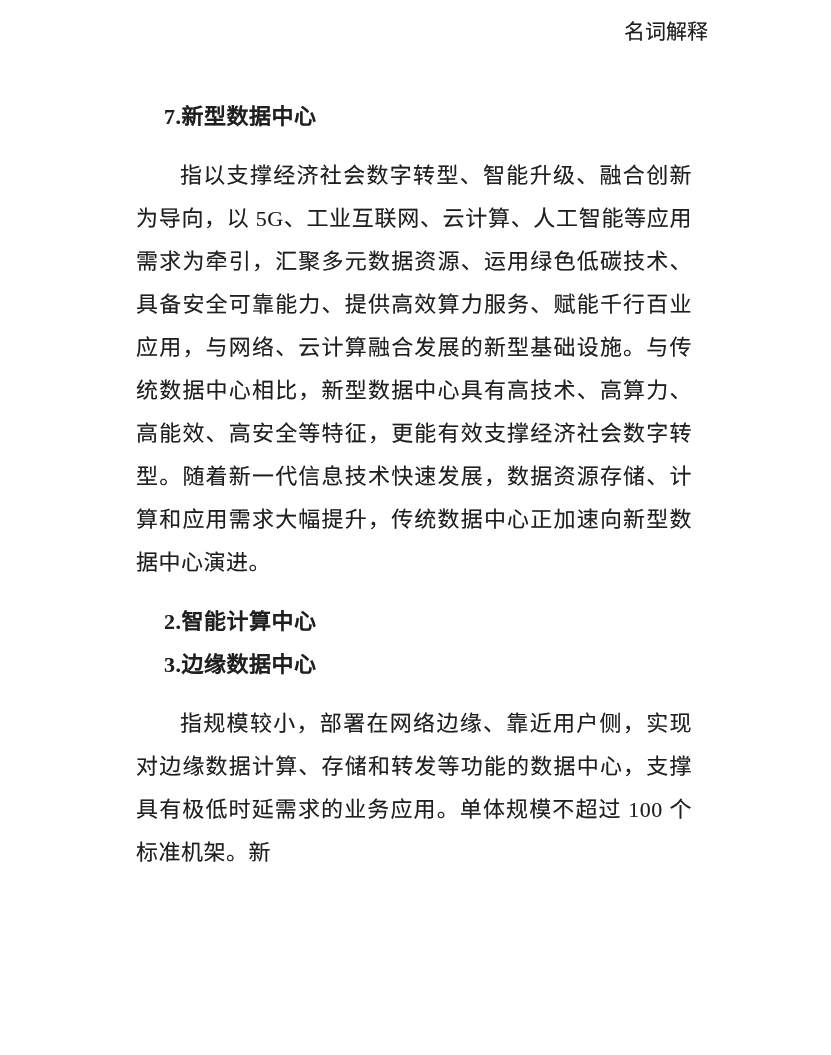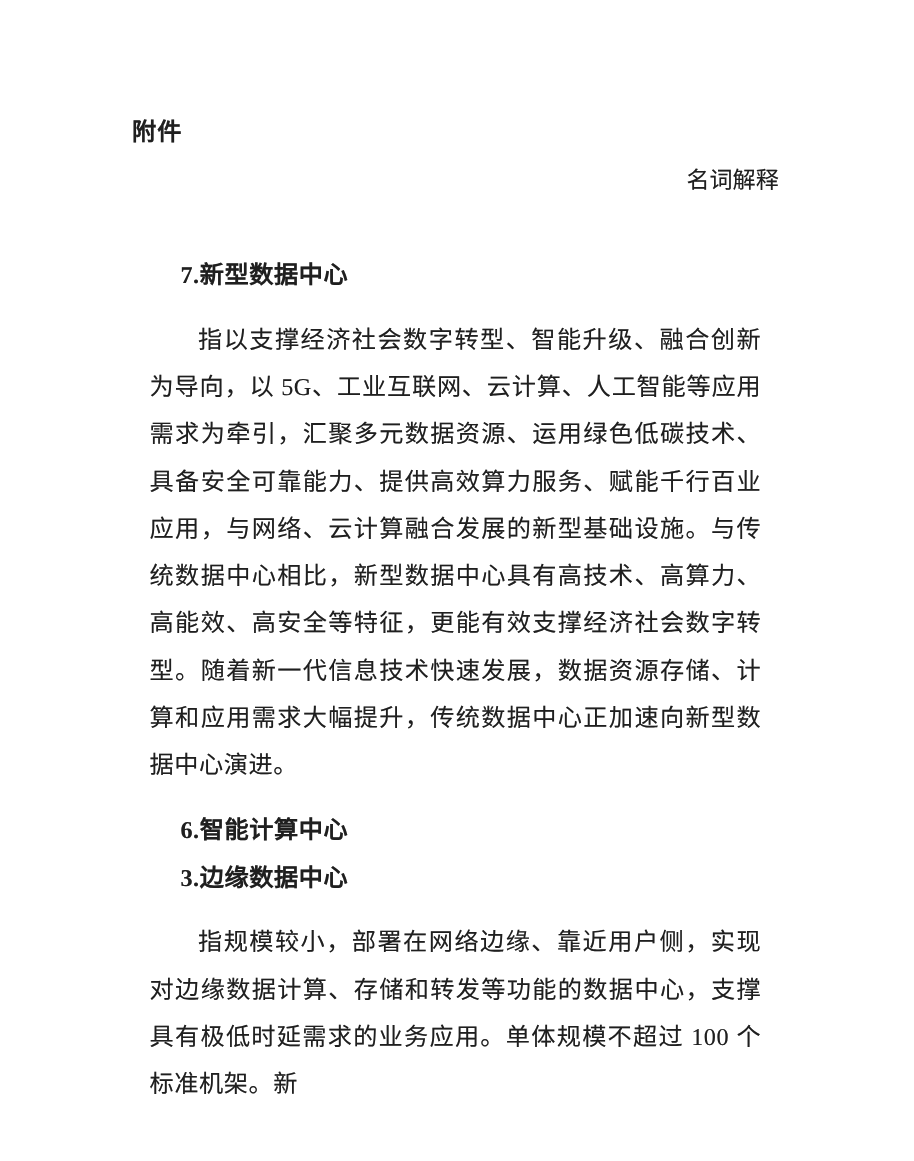--- a/index.html
+++ b/index.html
@@ -63,33 +63,32 @@
     text-justify: inter-ideograph;
     letter-spacing: 0.5px;
     word-break: break-all;
   }
 </style>
 </head>
 <body>
 
 <div class="page">
 
-  <p class="attachment">附件</p>
 
   <h1 class="doc-title">名词解释</h1>
 
   <div class="content">
 
     <section>
       <h2 class="section-heading">7.新型数据中心</h2>
       <p class="section-paragraph">指以支撑经济社会数字转型、智能升级、融合创新为导向，以 5G、工业互联网、云计算、人工智能等应用需求为牵引，汇聚多元数据资源、运用绿色低碳技术、具备安全可靠能力、提供高效算力服务、赋能千行百业应用，与网络、云计算融合发展的新型基础设施。与传统数据中心相比，新型数据中心具有高技术、高算力、高能效、高安全等特征，更能有效支撑经济社会数字转型。随着新一代信息技术快速发展，数据资源存储、计算和应用需求大幅提升，传统数据中心正加速向新型数据中心演进。</p>
     </section>
 
     <section>
-      <h2 class="section-heading">6.智能计算中心</h2>
+      <h2 class="section-heading">2.智能计算中心</h2>
     </section>
 
     <section>
       <h2 class="section-heading">3.边缘数据中心</h2>
       <p class="section-paragraph">指规模较小，部署在网络边缘、靠近用户侧，实现对边缘数据计算、存储和转发等功能的数据中心，支撑具有极低时延需求的业务应用。单体规模不超过 100 个标准机架。新</p>
     </section>
 
   </div>
 </div>
 

